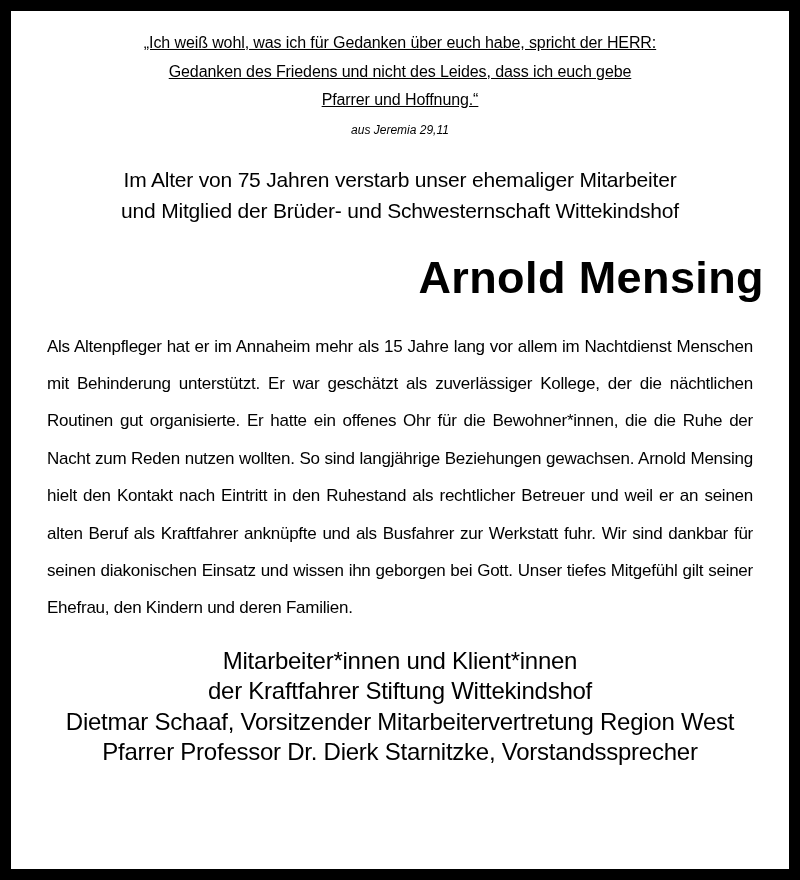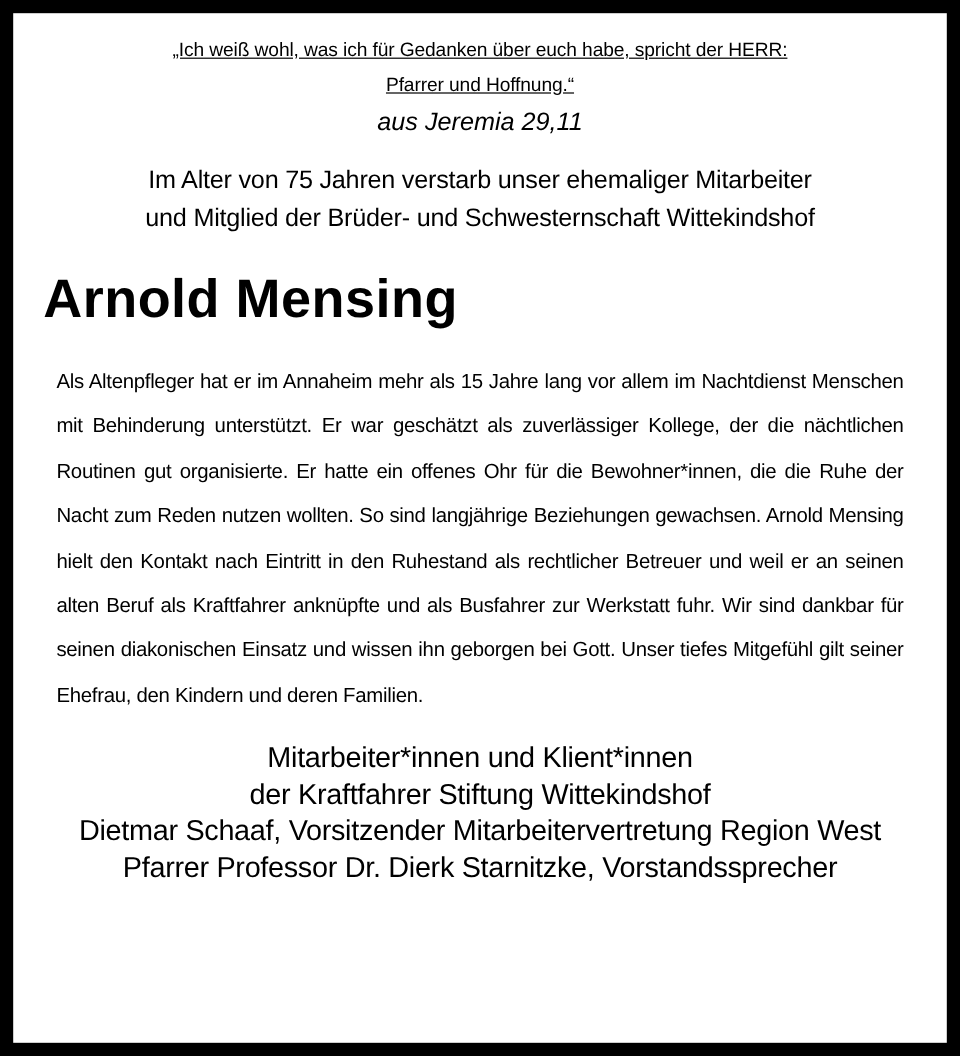--- a/index.html
+++ b/index.html
@@ -38,41 +38,41 @@
     margin: 0;
   }
   .quote-line {
     font-size: 16px;
     line-height: 28.5px;
     letter-spacing: -0.1px;
     white-space: nowrap;
     text-decoration: underline;
   }
   .quote-source {
-    font-size: 21px;
+    font-size: 12px;
     line-height: 27px;
     font-style: italic;
     margin-top: 2px;
   }
 
   
   .announcement {
     text-align: center;
     margin-top: 20px;
   }
   .announcement-line {
     font-size: 21px;
     line-height: 31px;
     letter-spacing: -0.2px;
     white-space: nowrap;
   }
 
   
   .name-block {
-    text-align: left;
+    text-align: right;
     margin-top: 26px;
   }
   .deceased-name {
     font-size: 45px;
     line-height: 52px;
     font-weight: bold;
     letter-spacing: 0.4px;
   }
 
   
@@ -101,20 +101,21 @@
   }
 </style>
 </head>
 <body>
 
 <div id="obituary-notice">
   <div class="paper">
 
     <div class="quote-block">
       <div class="quote-line">„Ich weiß wohl, was ich für Gedanken über euch habe, spricht der HERR:</div>
+      <div class="quote-line">Gedanken des Friedens und nicht des Leides, dass ich euch gebe</div>
       <div class="quote-line">Pfarrer und Hoffnung.“</div>
       <div class="quote-source">aus Jeremia 29,11</div>
     </div>
 
     <div class="announcement">
       <div class="announcement-line">Im Alter von 75 Jahren verstarb unser ehemaliger Mitarbeiter</div>
       <div class="announcement-line">und Mitglied der Brüder- und Schwesternschaft Wittekindshof</div>
     </div>
 
     <div class="name-block">

